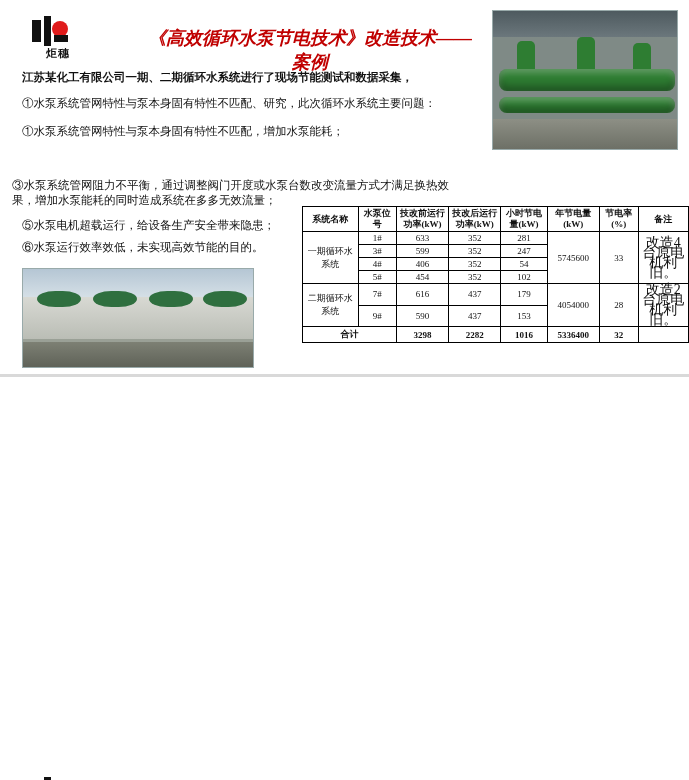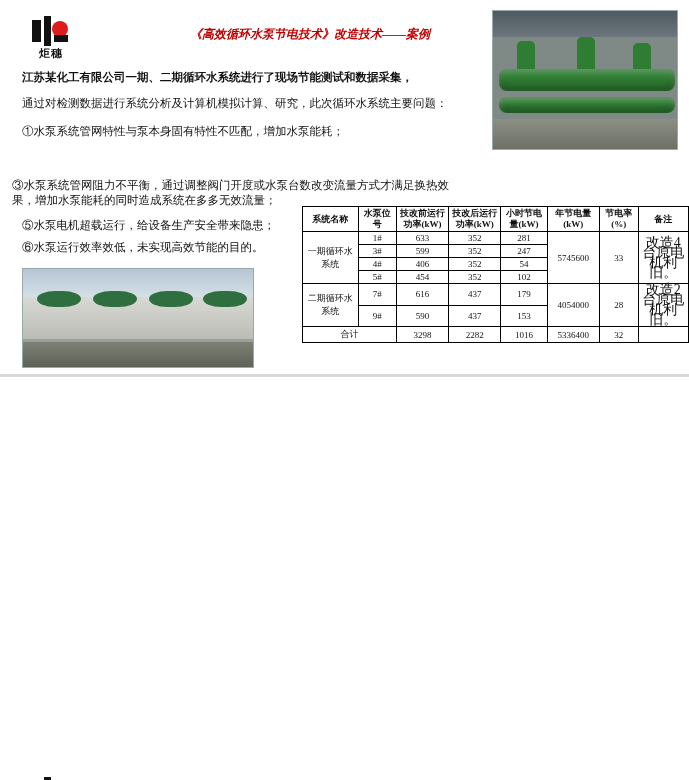--- a/index.html
+++ b/index.html
@@ -13,23 +13,23 @@
   .page{position:relative;width:689px;height:780px;}
 
   
   .slide1{position:absolute;left:0;top:0;width:689px;height:374px;background:#fff;border-bottom:3px solid #d9d9d9;}
   .slide2{position:absolute;left:0;top:377px;width:689px;height:403px;background:#fff;}
 
   .logo{position:absolute;width:54px;height:54px;}
   .logo .mark{position:absolute;left:8px;top:2px;width:38px;height:30px;}
   .logo .mark .blk{position:absolute;background:#111;}
   .logo .mark .red{position:absolute;background:#e01b1b;}
-  .logo .txt{position:absolute;left:0;top:32px;width:54px;text-align:center;font-size:11px;font-weight:bold;color:#111;letter-spacing:1px;}
-
-  .title1{position:absolute;left:140px;top:26px;width:340px;text-align:center;font-size:12px;font-weight:bold;color:#c00000;font-style:italic;font-family:"Liberation Serif","DejaVu Serif",serif;}
+  .logo .txt{position:absolute;left:7px;top:32px;width:54px;text-align:center;font-size:11px;font-weight:bold;color:#111;letter-spacing:1px;}
+
+  .title1{position:absolute;left:140px;top:26px;width:340px;text-align:center;font-size:18px;font-weight:bold;color:#c00000;font-style:italic;font-family:"Liberation Serif","DejaVu Serif",serif;}
 
   .para{position:absolute;font-size:11.5px;color:#111;line-height:15px;font-family:"Liberation Serif","DejaVu Serif",serif;}
   .p1{left:22px;top:70px;width:455px;font-weight:bold;}
   .p2{left:22px;top:96px;width:455px;}
   .p3{left:22px;top:124px;width:455px;}
   .p4{left:22px;top:152px;width:455px;}
   .p5{left:12px;top:178px;width:455px;}
   .p6{left:22px;top:218px;width:270px;}
   .p7{left:22px;top:240px;width:270px;}
 
@@ -57,21 +57,21 @@
   .pic-tower .f1{left:14px;} .pic-tower .f2{left:70px;} .pic-tower .f3{left:126px;} .pic-tower .f4{left:180px;}
   .pic-tower .ground{height:26%;background:linear-gradient(#7d8074,#5f6258);}
   .pic-tower .rail{position:absolute;left:0;top:70px;width:100%;height:6px;background:#9aa096;}
 
   
   .tbl-wrap{position:absolute;left:302px;top:206px;}
   table{border-collapse:collapse;font-family:"Liberation Serif","DejaVu Serif",serif;}
   table th,table td{border:1px solid #000;text-align:center;vertical-align:middle;font-size:9px;padding:1px 2px;color:#111;}
   table th{font-weight:bold;line-height:11px;}
   td.note{font-size:14px;line-height:10px;}
-  tr.total td{font-weight:normal;}
+  tr.total td{font-weight:bold;}
   .circle{border-radius:50%;}
 </style>
 </head>
 <body>
 
 <div class="page">
 
   <div class="slide1">
 
     <div class="logo" style="left:24px;top:14px;">
@@ -90,21 +90,21 @@
       <div class="roof"></div>
       <div class="v v1"></div>
         <div class="v v2"></div>
         <div class="v v3"></div>
       <div class="p pipe1"></div>
       <div class="p pipe2"></div>
       <div class="floor"></div>
     </div>
 
     <div class="para p1">江苏某化工有限公司一期、二期循环水系统进行了现场节能测试和数据采集，</div>
-    <div class="para p2">通过对检测数据进行系统分析及计算机模拟计算、研究，此次循环水系统主要问题：</div>
+    <div class="para p2">①水泵系统管网特性与泵本身固有特性不匹配、研究，此次循环水系统主要问题：</div>
     <div class="para p3">①水泵系统管网特性与泵本身固有特性不匹配，增加水泵能耗；</div>
     <div class="para p5">③水泵系统管网阻力不平衡，通过调整阀门开度或水泵台数改变流量方式才满足换热效果，增加水泵能耗的同时造成系统在多多无效流量；</div>
     <div class="para p6">⑤水泵电机超载运行，给设备生产安全带来隐患；</div>
     <div class="para p7">⑥水泵运行效率效低，未实现高效节能的目的。</div>
 
     <div class="photo pic-tower">
       <div class="sky"></div>
       <div class="body"></div>
       <div class="fan f1"></div>
         <div class="fan f2"></div>

